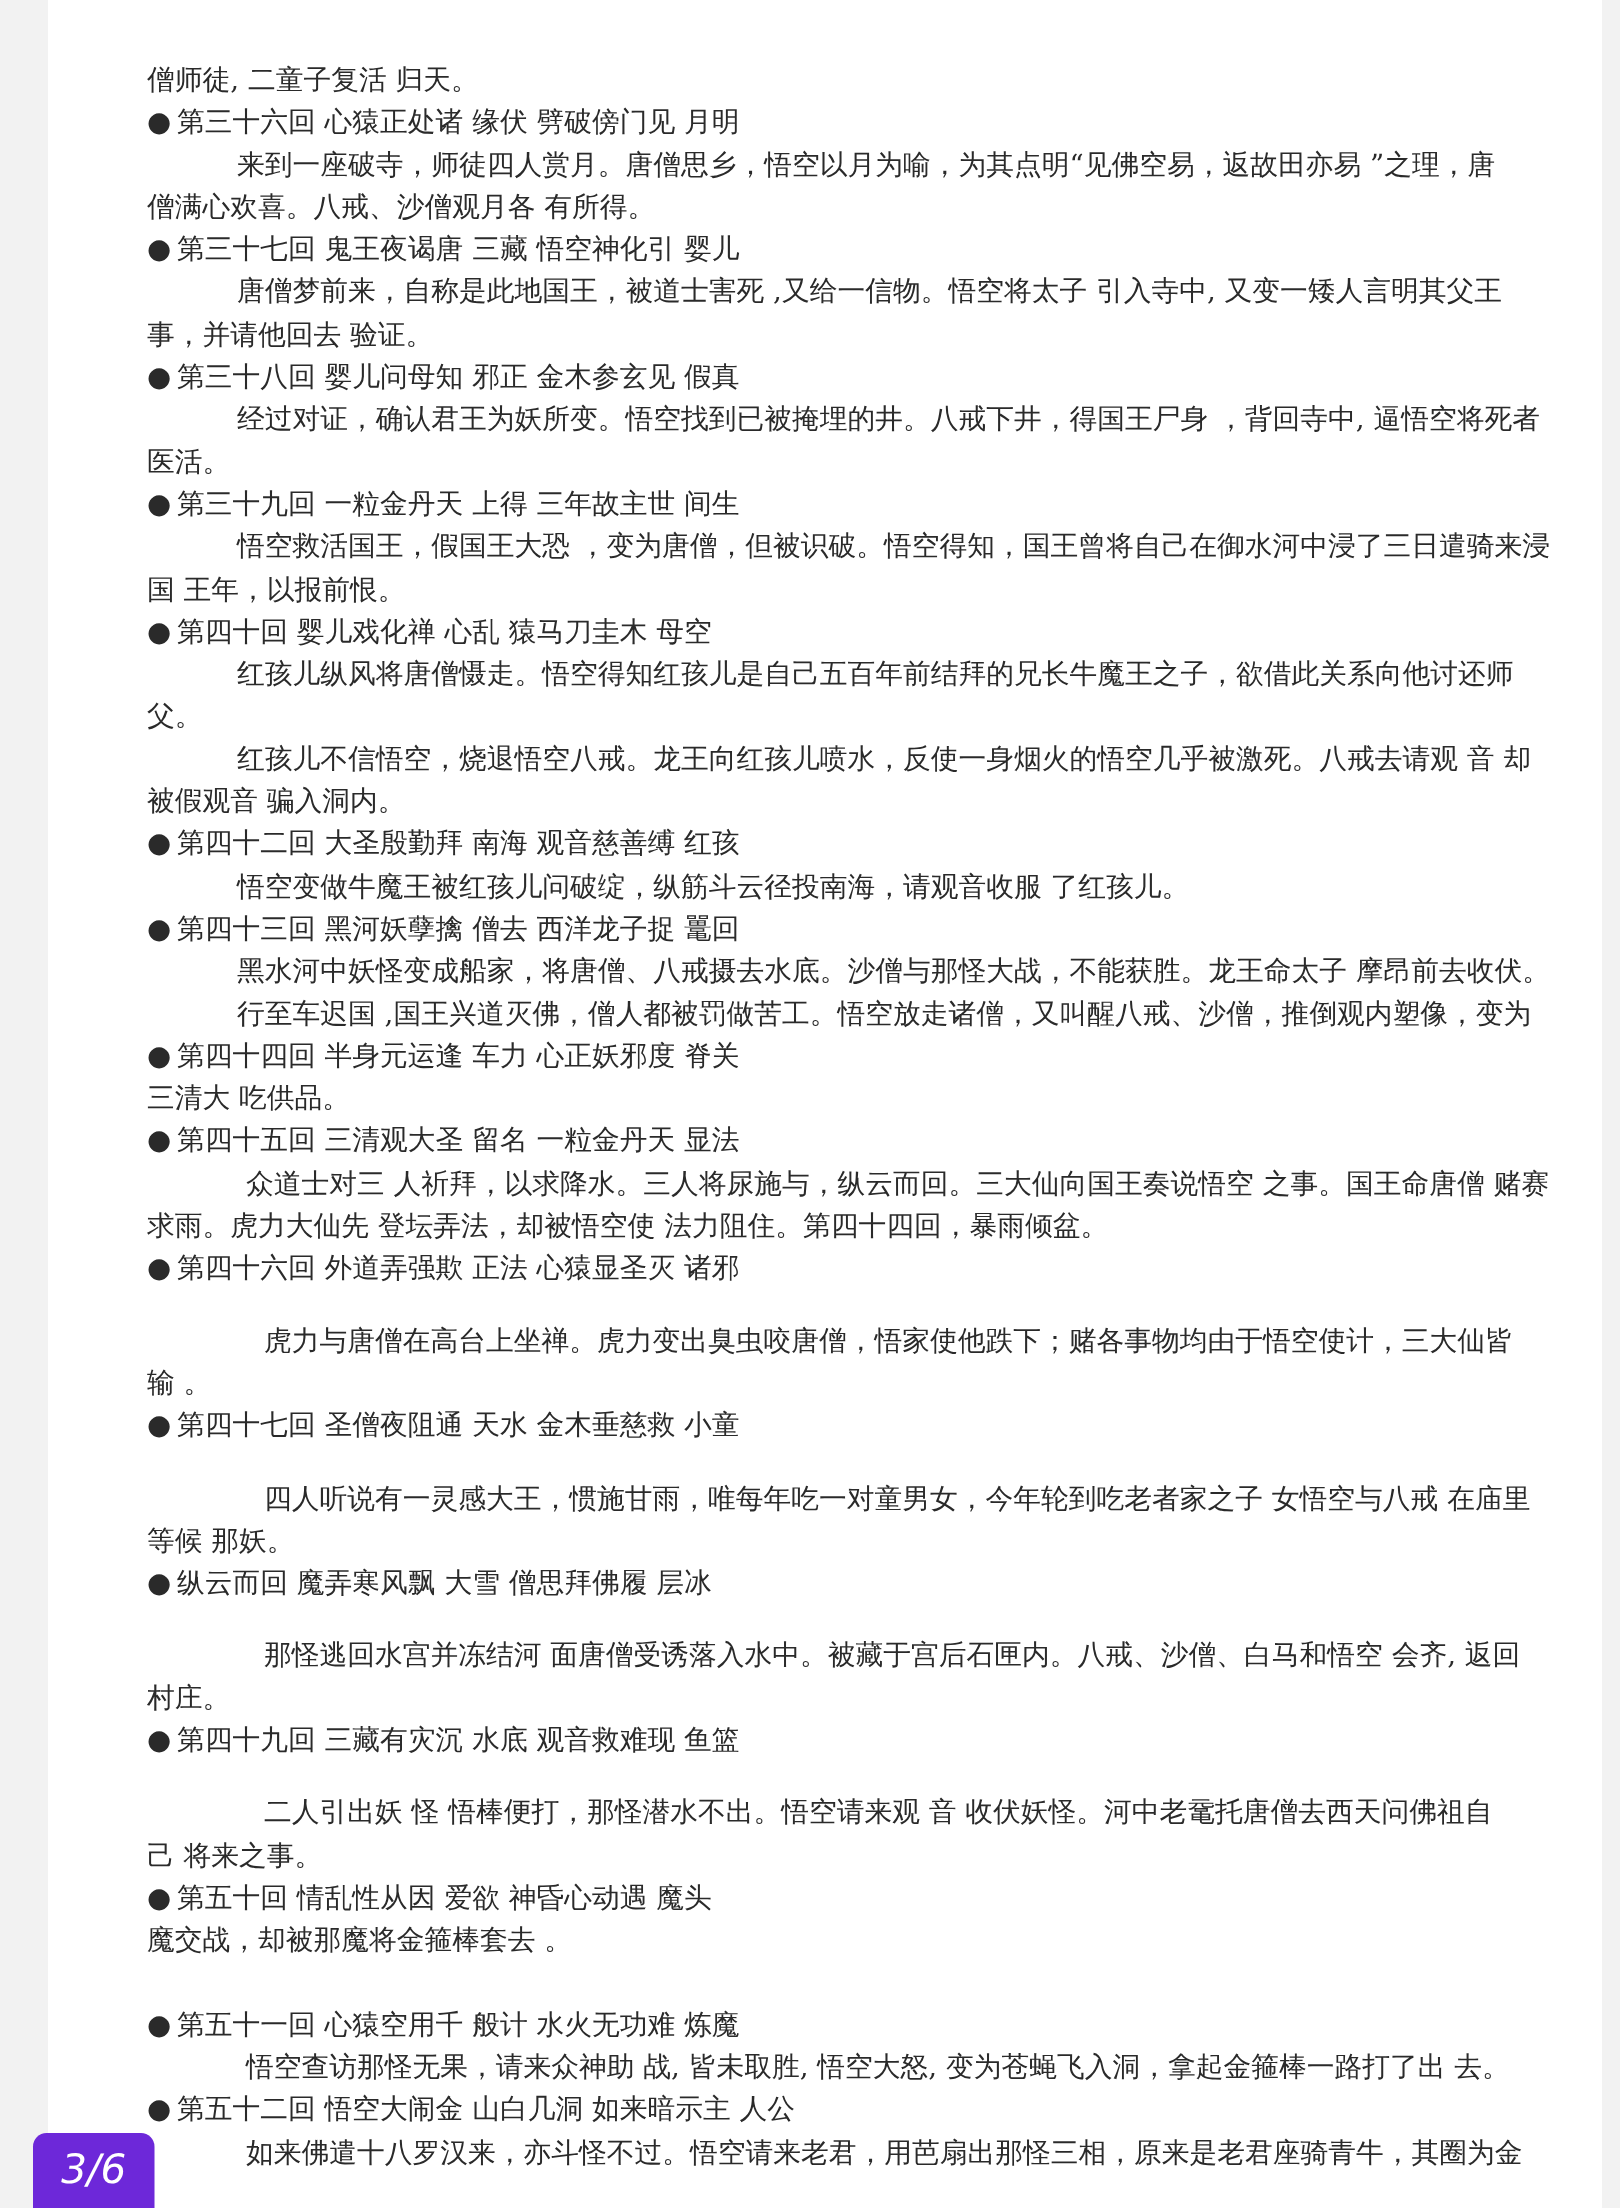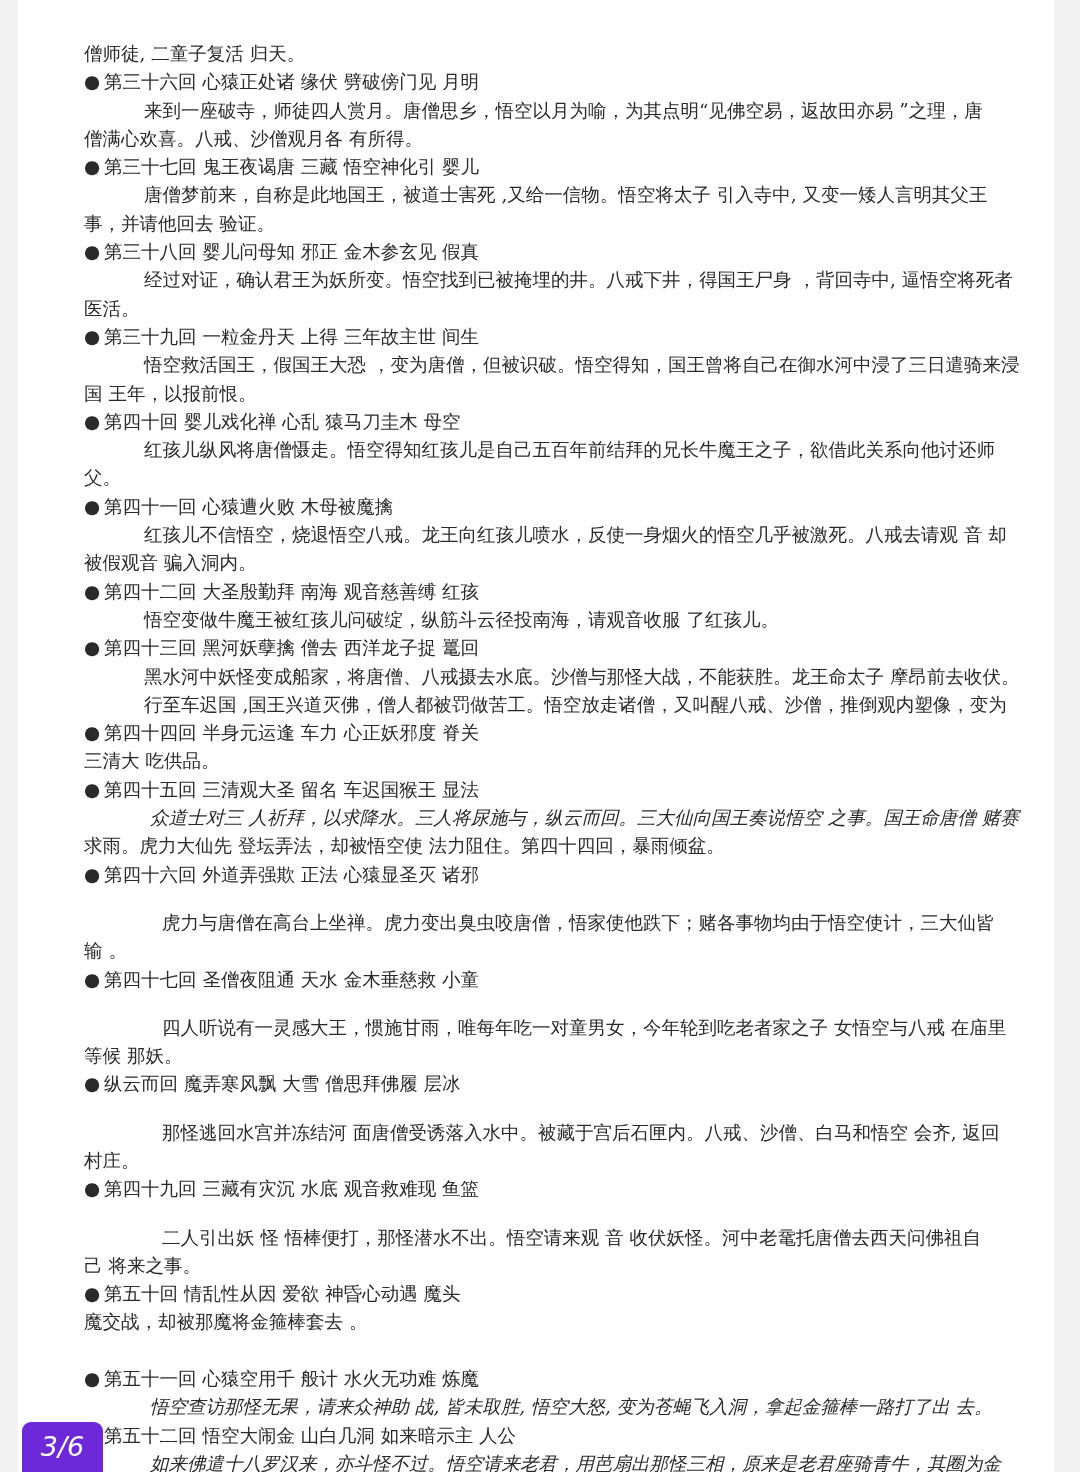--- a/index.html
+++ b/index.html
@@ -5,21 +5,21 @@
     html, body {
       margin: 0;
       padding: 0;
       width: 1080px;
       height: 1472px;
       overflow: hidden;
       background: #f2f2f2;
     }
     .page {
       position: absolute;
-      left: 18px;
+      left: 32px;
       top: 0;
       width: 1036px;
       height: 1472px;
       background: #ffffff;
     }
     .content {
       position: absolute;
       left: 66px;
       top: 40px;
       width: 950px;
@@ -34,21 +34,21 @@
       overflow: hidden;
     }
     .heading {
       letter-spacing: 0px;
     }
     .bullet {
       display: inline-block;
       width: 20px;
     }
     .indent { padding-left: 60px; }
-    .indent2 { padding-left: 66px; font-style: italic; }
+    .indent2 { padding-left: 66px; }
     .indent3 { padding-left: 78px; margin-top: 20px; }
     .gap { height: 28.3px; }
     .page-indicator {
       position: absolute;
       left: 22px;
       top: 1422px;
       width: 81px;
       height: 50px;
       border-radius: 9px 9px 0 0;
       background: #6d28d9;
@@ -80,35 +80,34 @@
     <div class="line">医活。</div>
 
     <div class="line heading"><span class="bullet">●</span><span>第三十九回    一粒金丹天  上得  三年故主世  间生</span></div>
     <div class="line indent">悟空救活国王，假国王大恐  ，变为唐僧，但被识破。悟空得知，国王曾将自己在御水河中浸了三日遣骑来浸</div>
     <div class="line">国  王年，以报前恨。</div>
 
     <div class="line heading"><span class="bullet">●</span><span>第四十回    婴儿戏化禅  心乱  猿马刀圭木  母空</span></div>
     <div class="line indent">红孩儿纵风将唐僧慑走。悟空得知红孩儿是自己五百年前结拜的兄长牛魔王之子，欲借此关系向他讨还师</div>
     <div class="line">父。</div>
 
-    <div class="line heading"><span class="bullet">●</span><span>第四十一回    心猿遭火败    木母被魔擒</span></div>
     <div class="line indent">红孩儿不信悟空，烧退悟空八戒。龙王向红孩儿喷水，反使一身烟火的悟空几乎被激死。八戒去请观  音 却</div>
     <div class="line">被假观音  骗入洞内。</div>
 
     <div class="line heading"><span class="bullet">●</span><span>第四十二回    大圣殷勤拜  南海  观音慈善缚  红孩</span></div>
     <div class="line indent">悟空变做牛魔王被红孩儿问破绽，纵筋斗云径投南海，请观音收服  了红孩儿。</div>
 
     <div class="line heading"><span class="bullet">●</span><span>第四十三回    黑河妖孽擒  僧去  西洋龙子捉  鼍回</span></div>
     <div class="line indent">黑水河中妖怪变成船家，将唐僧、八戒摄去水底。沙僧与那怪大战，不能获胜。龙王命太子 摩昂前去收伏。</div>
 
     <div class="line indent">行至车迟国  ,国王兴道灭佛，僧人都被罚做苦工。悟空放走诸僧，又叫醒八戒、沙僧，推倒观内塑像，变为</div>
     <div class="line heading"><span class="bullet">●</span><span>第四十四回  半身元运逢  车力  心正妖邪度  脊关</span></div>
     <div class="line">三清大  吃供品。</div>
 
-    <div class="line heading"><span class="bullet">●</span><span>第四十五回    三清观大圣  留名  车迟国猴王  显法</span></div>
+    <div class="line heading"><span class="bullet">●</span><span>第四十五回    三清观大圣  留名  一粒金丹天  显法</span></div>
     <div class="line indent2">众道士对三  人祈拜，以求降水。三人将尿施与，纵云而回。三大仙向国王奏说悟空  之事。国王命唐僧 赌赛</div>
     <div class="line">求雨。虎力大仙先  登坛弄法，却被悟空使  法力阻住。第四十四回，暴雨倾盆。</div>
 
     <div class="line heading"><span class="bullet">●</span><span>第四十六回    外道弄强欺  正法  心猿显圣灭  诸邪</span></div>
     <div class="line indent3">虎力与唐僧在高台上坐禅。虎力变出臭虫咬唐僧，悟家使他跌下；赌各事物均由于悟空使计，三大仙皆</div>
     <div class="line">输  。</div>
 
     <div class="line heading"><span class="bullet">●</span><span>第四十七回    圣僧夜阻通  天水  金木垂慈救  小童</span></div>
     <div class="line indent3">四人听说有一灵感大王，惯施甘雨，唯每年吃一对童男女，今年轮到吃老者家之子  女悟空与八戒  在庙里</div>
     <div class="line">等候  那妖。</div>

